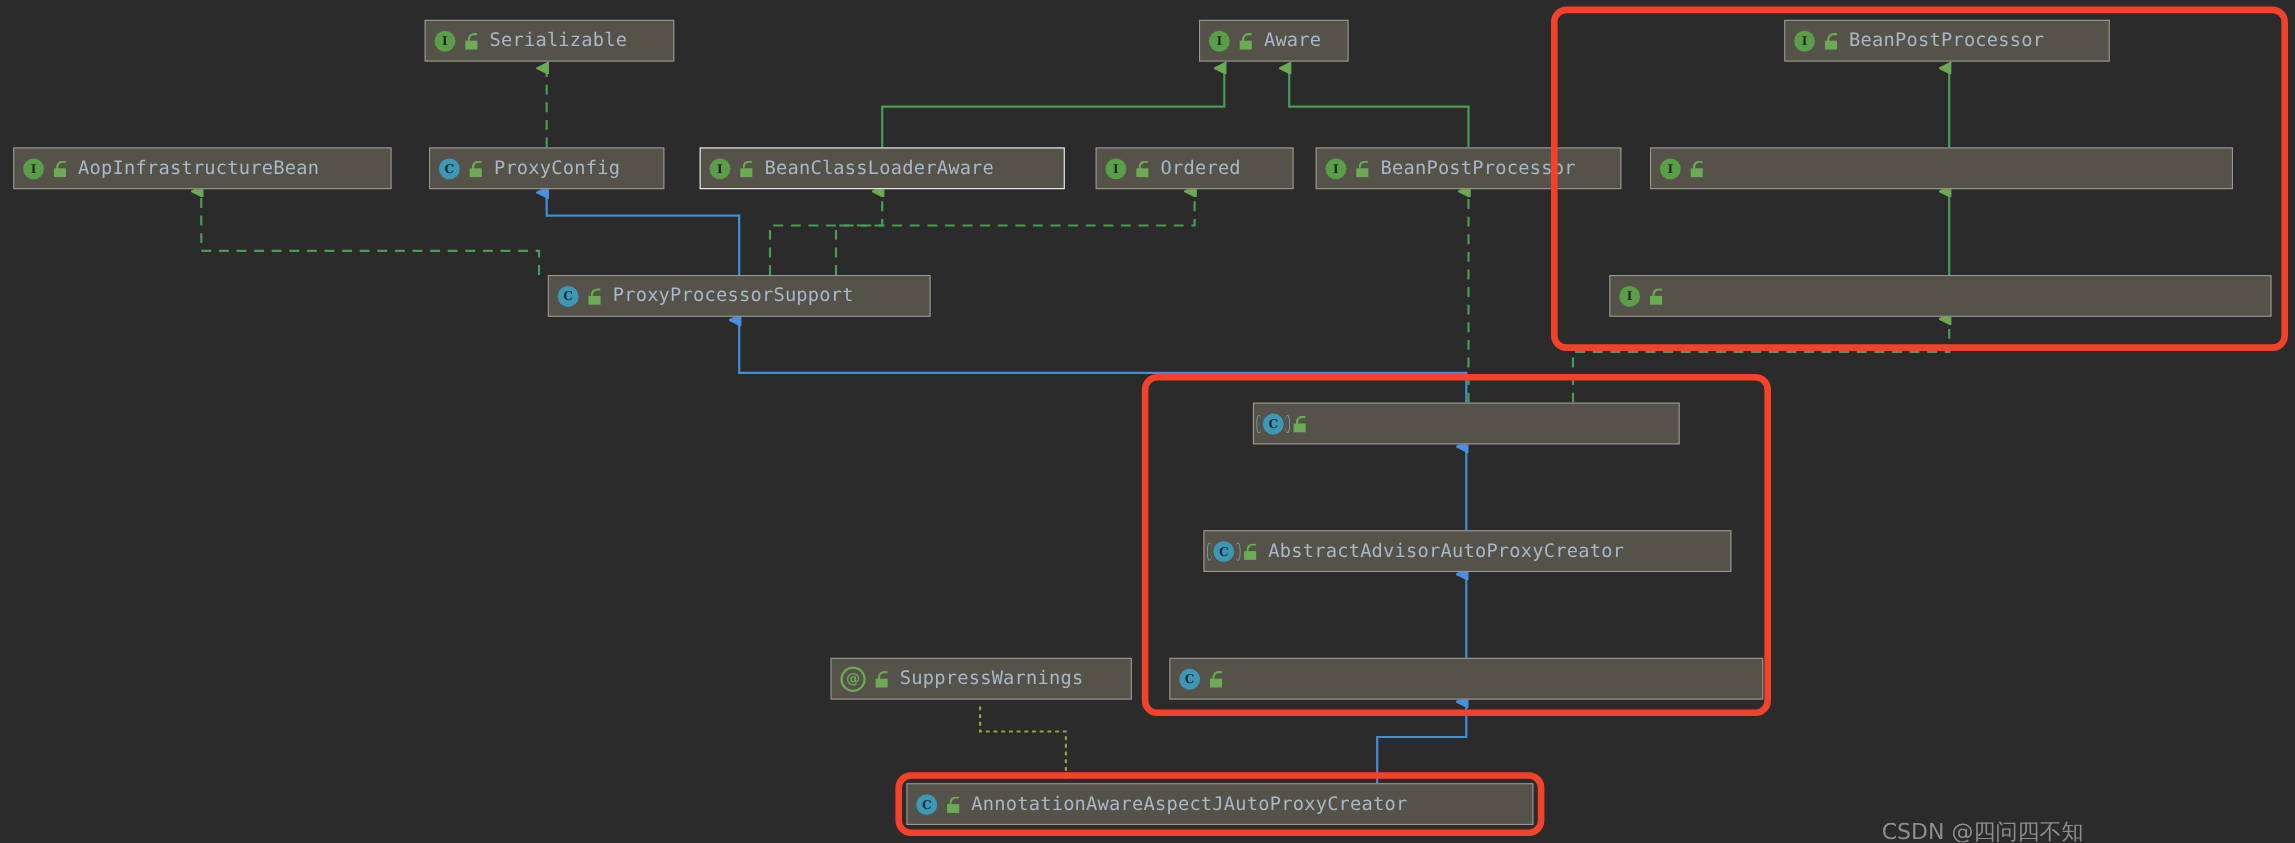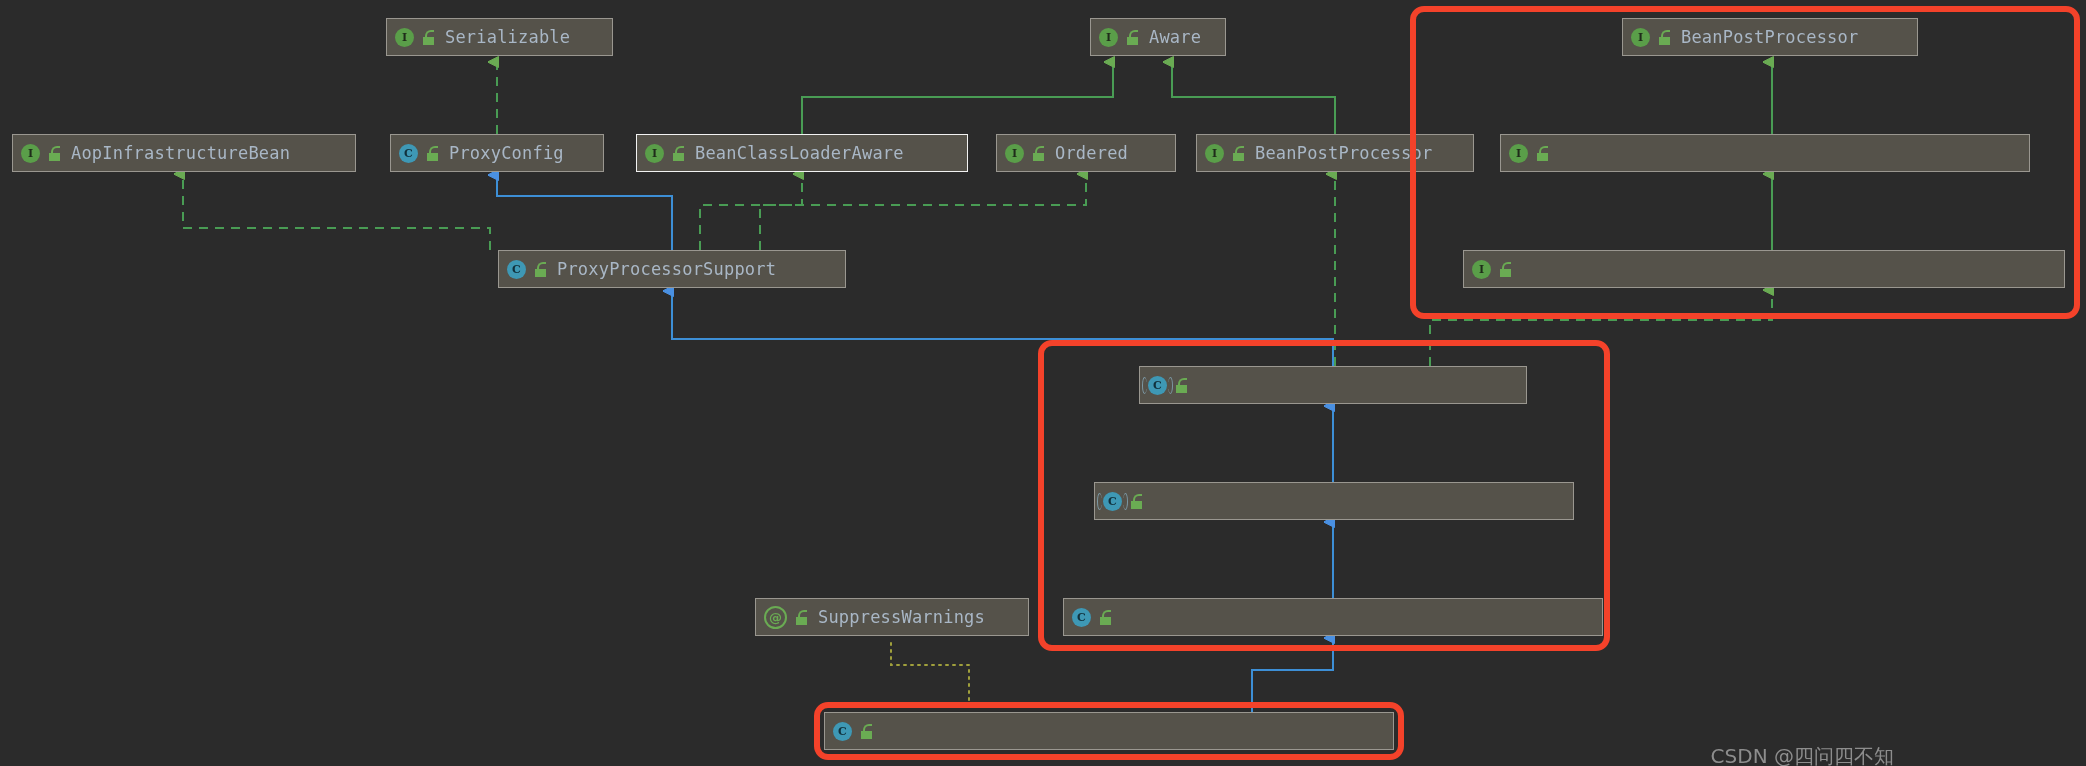--- a/index.html
+++ b/index.html
@@ -352,20 +352,21 @@
         </span>
       </div>
       <div class="node" style="left: 1094px; top: 482px; width: 480px;">
         <span class="glyphs">
           <span class="badge badge-abstract">C</span>
           <span class="lock">
             <span class="shackle"></span>
             <span class="body"></span>
           </span>
         </span>
+        <span class="label">AbstractAdvisorAutoProxyCreator</span>
       </div>
       <div class="node" style="left: 755px; top: 598px; width: 274px;">
         <span class="glyphs">
           <span class="badge badge-annotation">@</span>
           <span class="lock">
             <span class="shackle"></span>
             <span class="body"></span>
           </span>
         </span>
         <span class="label">SuppressWarnings</span>
@@ -380,20 +381,21 @@
         </span>
       </div>
       <div class="node" style="left: 824px; top: 712px; width: 570px;">
         <span class="glyphs">
           <span class="badge badge-class">C</span>
           <span class="lock">
             <span class="shackle"></span>
             <span class="body"></span>
           </span>
         </span>
+        <span class="label">AnnotationAwareAspectJAutoProxyCreator</span>
       </div>
     </div>
 
   <div id="group-layer">
       <div class="group-box" style="left: 1410px; top: 6px; width: 670px; height: 313px; border-color: rgb(244, 66, 42);"></div>
       <div class="group-box" style="left: 1038px; top: 340px; width: 572px; height: 311px; border-color: rgb(244, 66, 42);"></div>
       <div class="group-box" style="left: 814px; top: 702px; width: 590px; height: 58px; border-color: rgb(244, 66, 42);"></div>
     </div>
 
   <div class="watermark" style="left: 1894px; top: 735px; transform: translate(-100%, -50%); margin-top: 21px;">CSDN @四问四不知</div>

